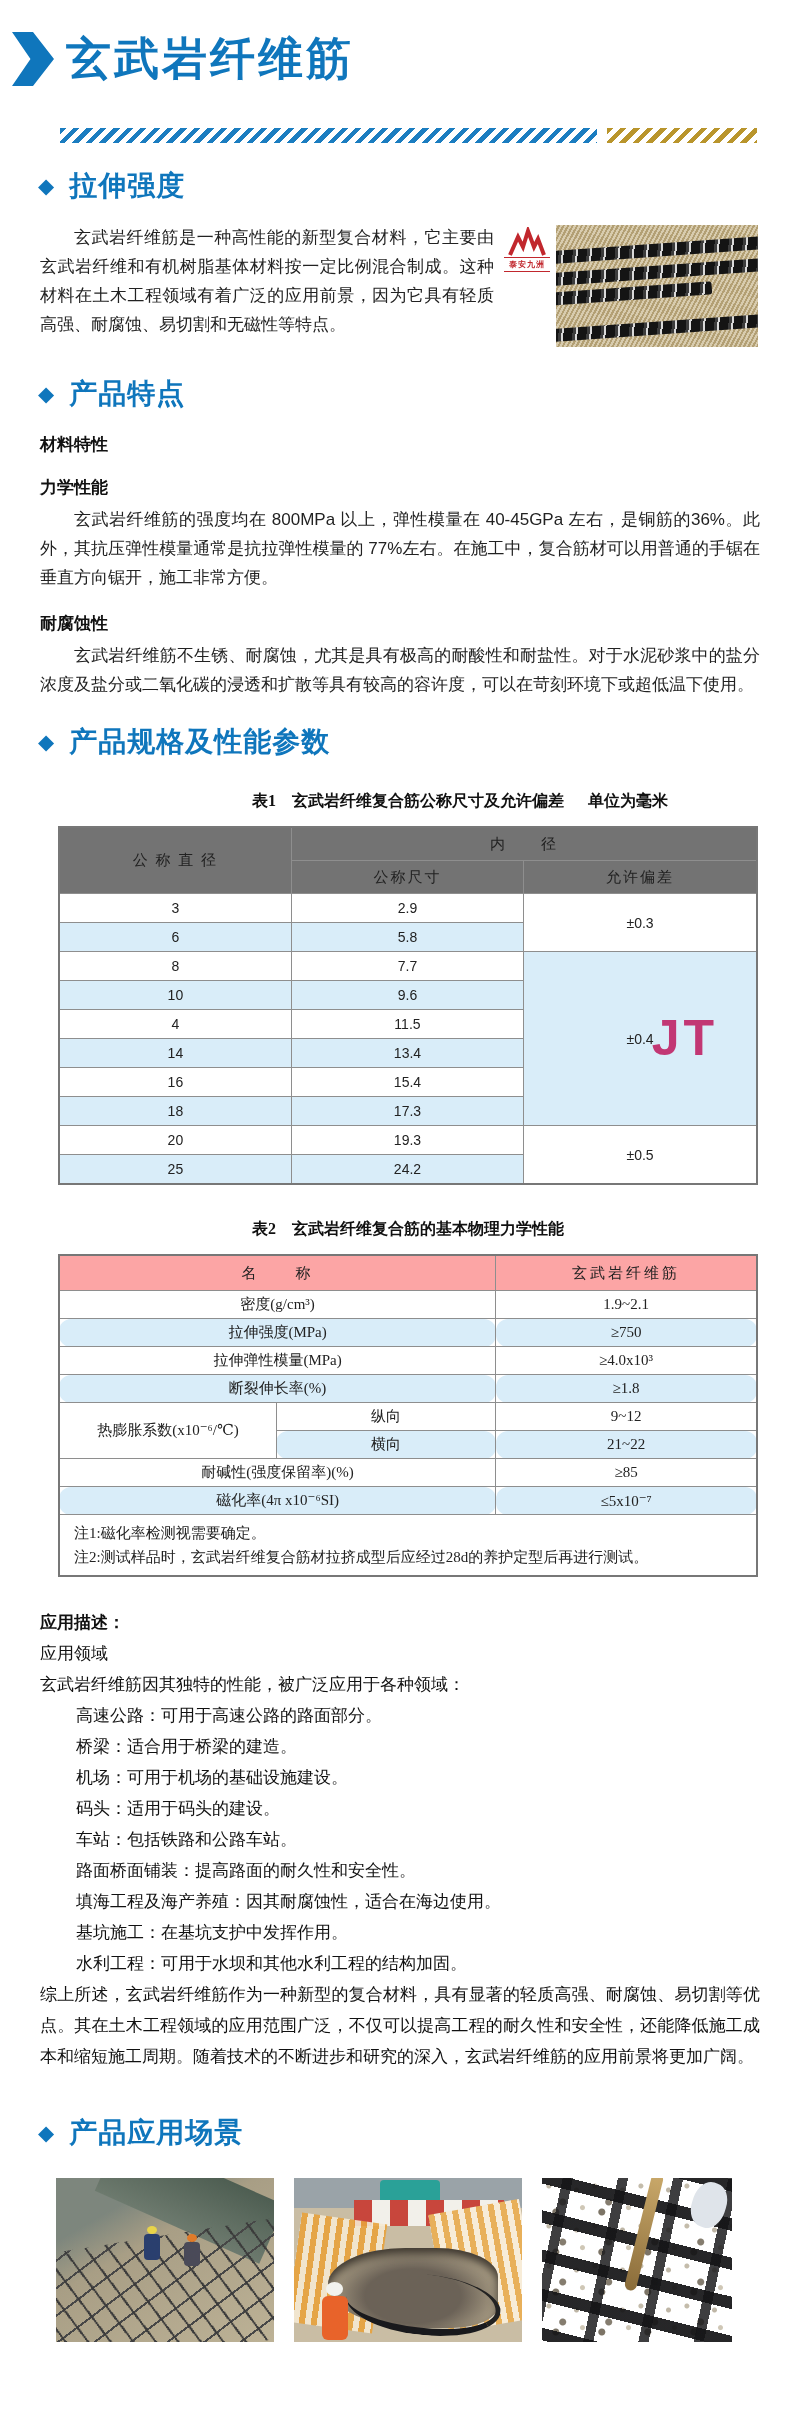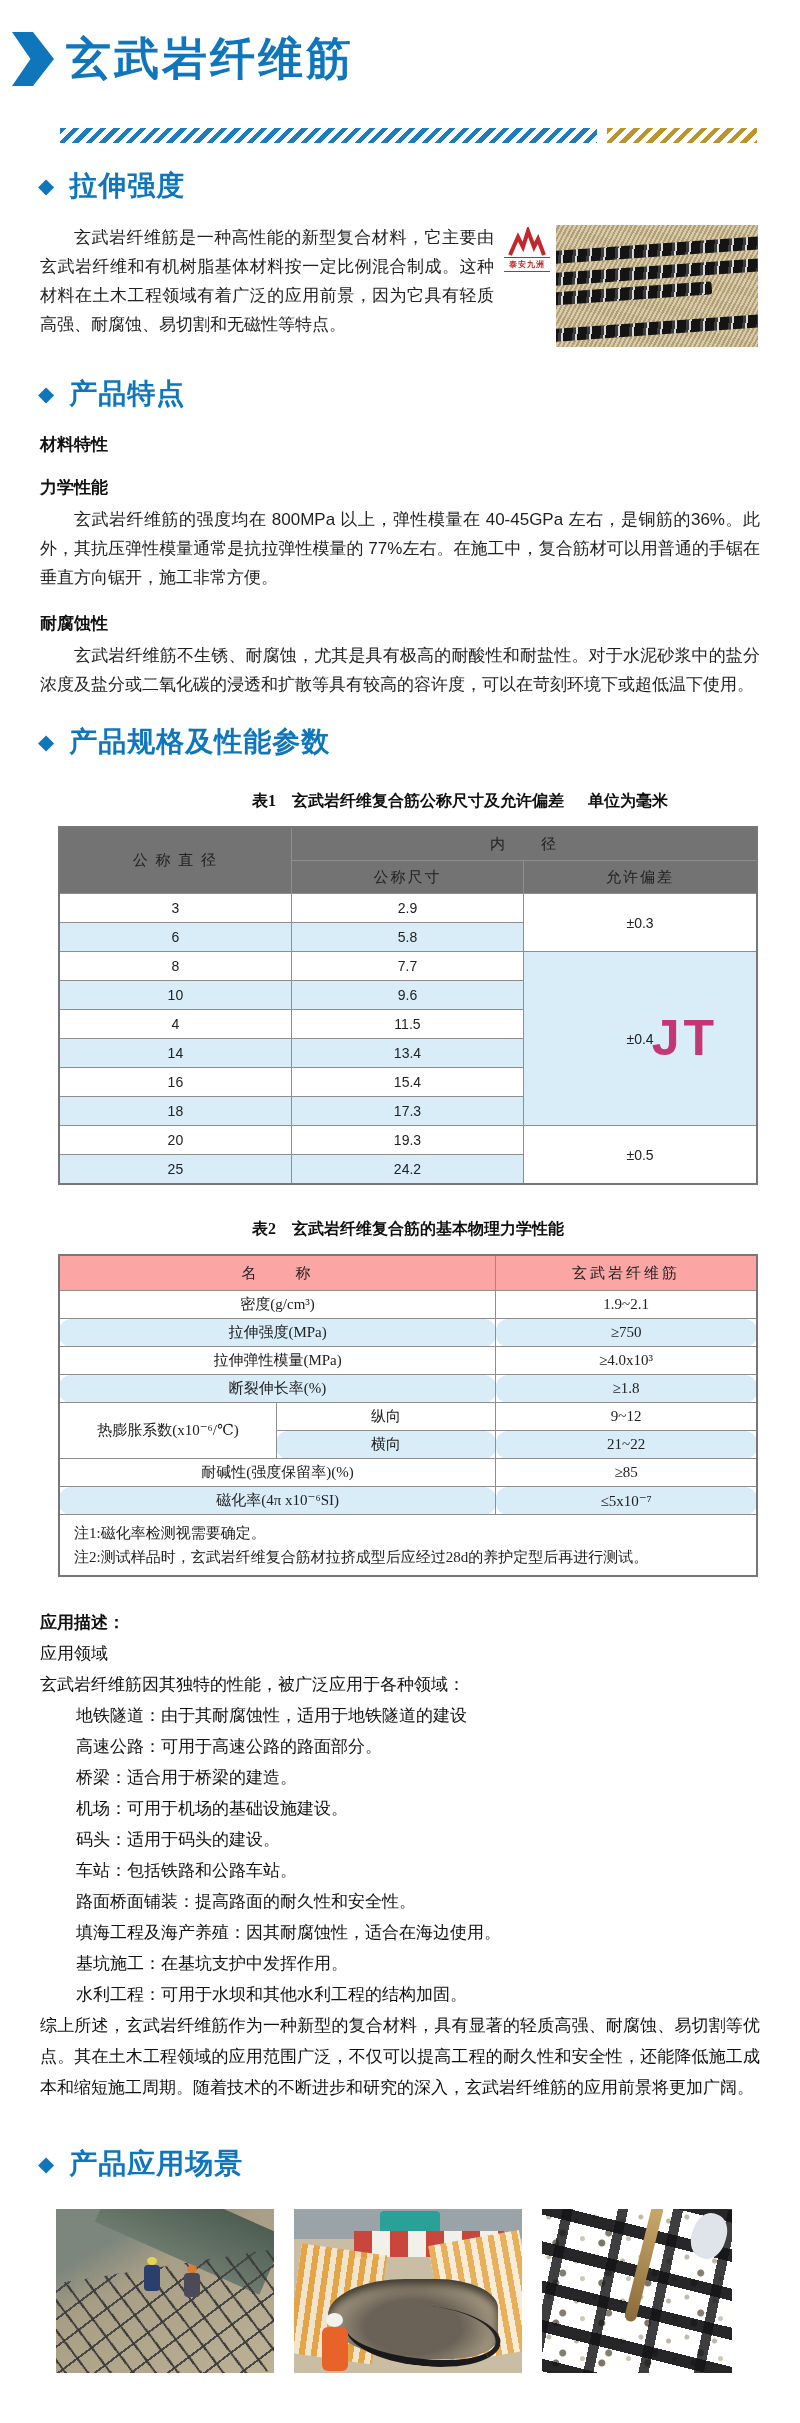--- a/index.html
+++ b/index.html
@@ -286,21 +286,20 @@
       </td>
     </tr>
   </tbody>
     </table>
 
   <div class="app-block">
     <div class="app-title">应用描述：</div>
     <div>应用领域</div>
     <div>玄武岩纤维筋因其独特的性能，被广泛应用于各种领域：</div>
     <ul class="app-list">
-      <li>地铁隧道：由于其耐腐蚀性，适用于地铁隧道的建设</li>
       <li>高速公路：可用于高速公路的路面部分。</li>
       <li>桥梁：适合用于桥梁的建造。</li>
       <li>机场：可用于机场的基础设施建设。</li>
       <li>码头：适用于码头的建设。</li>
       <li>车站：包括铁路和公路车站。</li>
       <li>路面桥面铺装：提高路面的耐久性和安全性。</li>
       <li>填海工程及海产养殖：因其耐腐蚀性，适合在海边使用。</li>
       <li>基坑施工：在基坑支护中发挥作用。</li>
       <li>水利工程：可用于水坝和其他水利工程的结构加固。</li>
     </ul>

